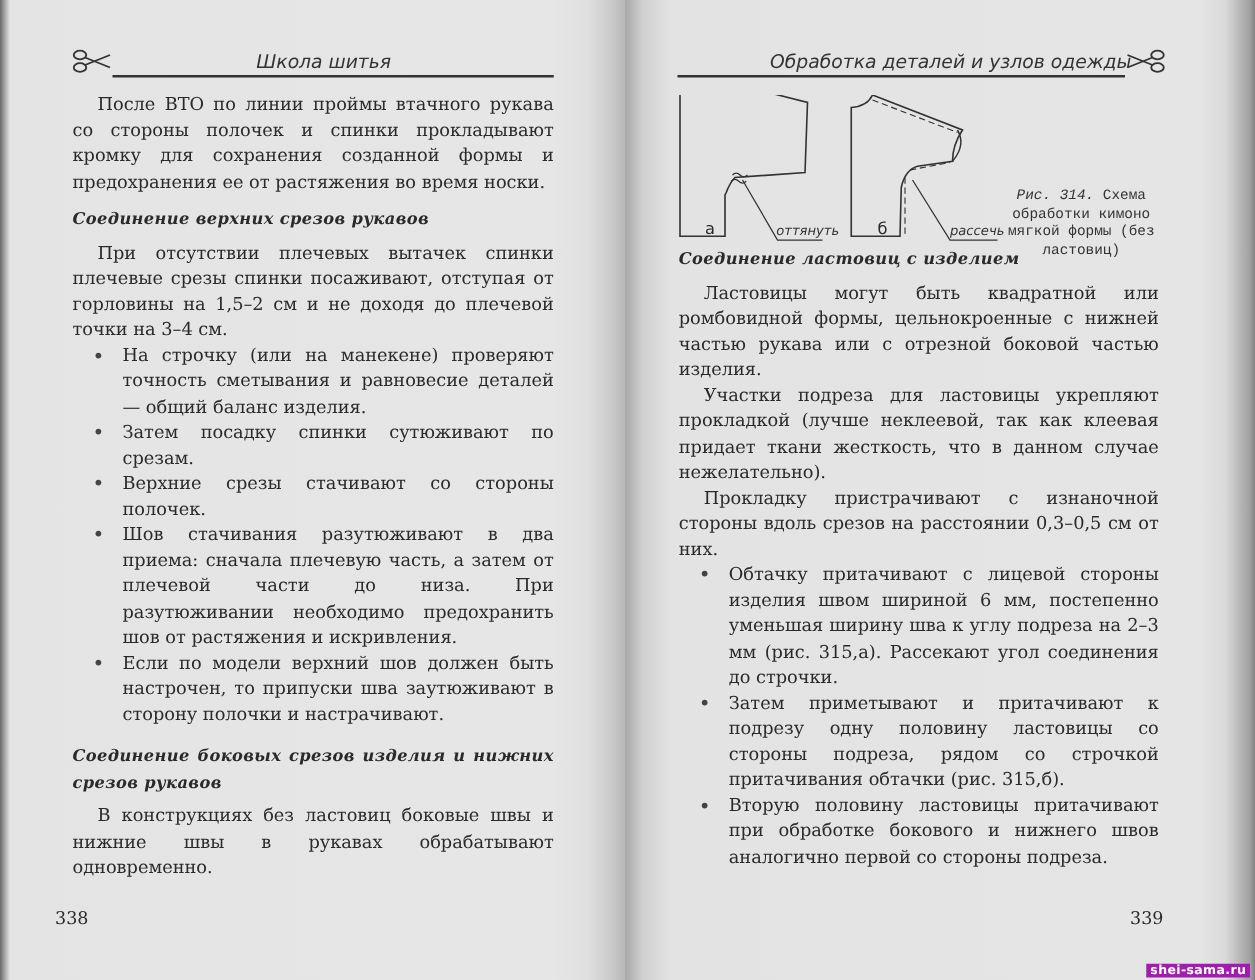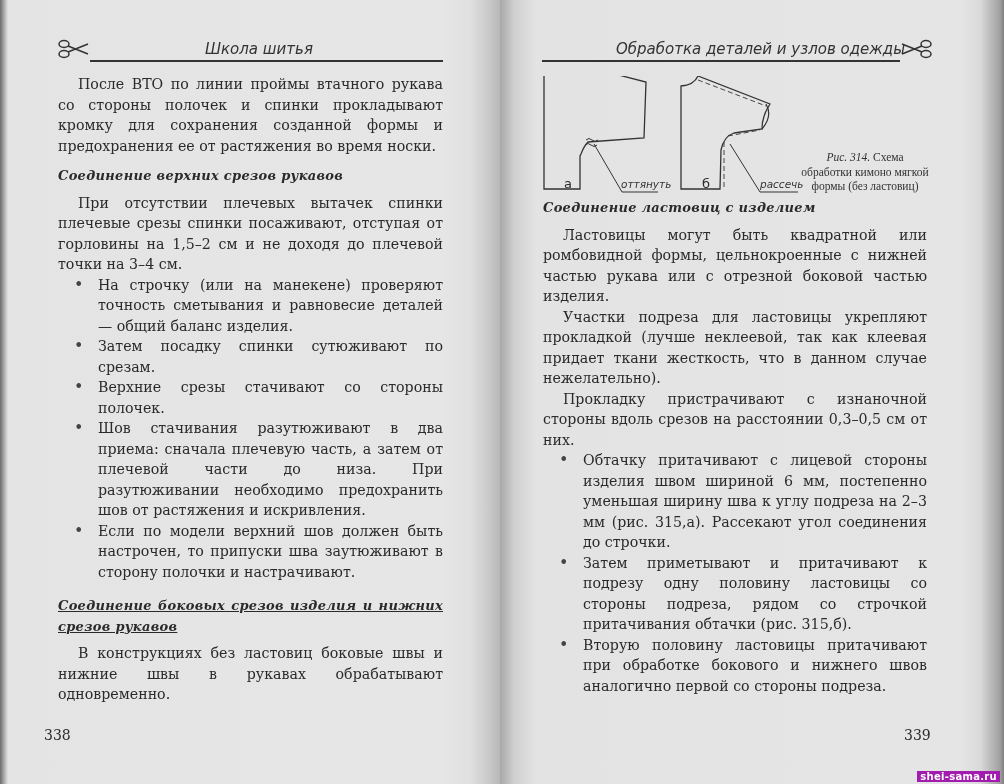--- a/index.html
+++ b/index.html
@@ -16,21 +16,21 @@
   .header .rule { position:absolute; bottom:0; height:2px; background:#333; }
   .scissors { position:absolute; width:32px; height:22px; }
   .text { position:absolute; font-size:14.2px; line-height:20.5px; text-align:justify; }
   .text p { margin:0; text-indent:20px; }
   .text h4 { margin:10px 0 6px 0; font-style:italic; font-weight:bold; font-size:13px; letter-spacing:0.3px; }
   .text ul { list-style:none; margin:0; padding:0 0 0 40px; }
   .text li { position:relative; }
   .text li::before { content:"•"; position:absolute; left:-24px; top:0; font-size:16px; color:#444; }
   .pagenum { position:absolute; font-size:14px; }
   .figure { position:absolute; left:38px; top:76px; width:350px; height:118px; }
-  .caption { position:absolute; left:412px; top:144px; width:130px; font-family:Liberation Serif, serif;
+  .caption { position:absolute; left:412px; top:144px; width:130px; font-family:Liberation Mono, monospace;
      font-size:11.5px; line-height:14.5px; text-align:center; color:#333; }
   .caption i { font-style:italic; }
   .watermark { position:absolute; right:4px; bottom:2px; font-family:"DejaVu Sans","Liberation Sans",sans-serif;
      font-weight:bold; font-size:10px; color:#fff; background:#a21caf; padding:0 3px; letter-spacing:0.3px; }
 </style>
 </head>
 <body>
 
 <div class="page left">
   <div class="header" style="left:58px;width:385px;">
@@ -47,21 +47,21 @@
     <p>После ВТО по линии проймы втачного рукава со стороны полочек и спинки прокладывают кромку для сохранения созданной формы и предохранения ее от растяжения во время носки.</p>
     <h4>Соединение верхних срезов рукавов</h4>
     <p>При отсутствии плечевых вытачек спинки плечевые срезы спинки посаживают, отступая от горловины на 1,5–2 см и не доходя до плечевой точки на 3–4 см.</p>
     <ul>
       <li>На строчку (или на манекене) проверяют точность сметывания и равновесие деталей — общий баланс изделия.</li>
       <li>Затем посадку спинки сутюживают по срезам.</li>
       <li>Верхние срезы стачивают со стороны полочек.</li>
       <li>Шов стачивания разутюживают в два приема: сначала плечевую часть, а затем от плечевой части до низа. При разутюживании необходимо предохранить шов от растяжения и искривления.</li>
       <li>Если по модели верхний шов должен быть настрочен, то припуски шва заутюживают в сторону полочки и настрачивают.</li>
     </ul>
-    <h4 style="margin-top:14px;text-decoration:underline;">Соединение боковых срезов изделия и нижних срезов рукавов</h4>
+    <h4 style="margin-top:14px;">Соединение боковых срезов изделия и нижних срезов рукавов</h4>
     <p>В конструкциях без ластовиц боковые швы и нижние швы в рукавах обрабатывают одновременно.</p>
 
   </div>
 
   <div class="pagenum" style="left:44px;top:727px;">338</div>
 </div>
 
 <div class="page right">
   <div class="header" style="left:42px;width:390px;">
     <div class="rule" style="left:0;right:32px;"></div>

